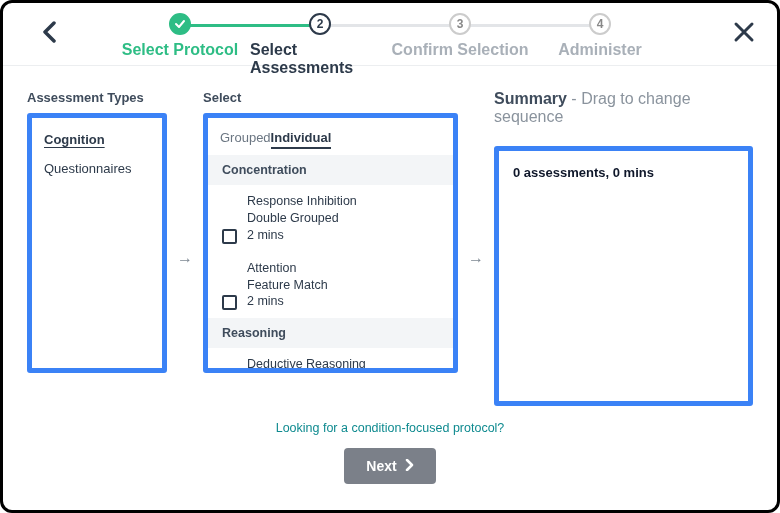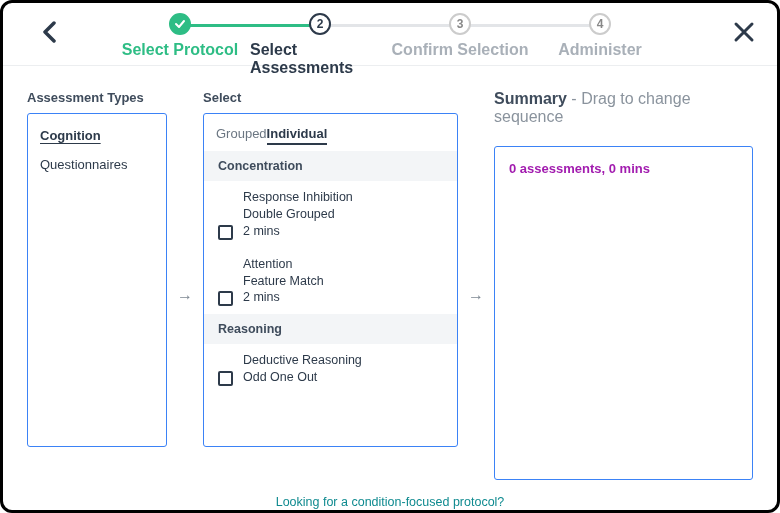--- a/index.html
+++ b/index.html
@@ -48,22 +48,22 @@
   .step-line {
     position: absolute; top: 11px; left: 50%; width: 140px; height: 3px;
     background: #e3e5e8; z-index: 1;
   }
   .step.completed .step-line { background: #2ebd85; }
   .divider { border: none; border-top: 1px solid #eceef0; margin-top: 4px; }
 
   .body { display: flex; padding: 24px 24px 0 24px; gap: 10px; align-items: flex-start; }
   .col-title { font-size: 13px; font-weight: 600; color: #3f4c5c; margin-bottom: 8px; }
   .panel {
-    border: 1px solid #3b82f6; border-radius: 3px;
-    height: 334px; overflow: hidden;
+    border: 5px solid #3b82f6; border-radius: 3px;
+    height: 260px; overflow: hidden;
   }
   .assessment-types { width: 140px; }
   .assessment-types .panel { padding: 14px 12px; }
   .type-item {
     font-size: 13px; margin-bottom: 14px; cursor: pointer; color: #2d3a4a;
   }
   .type-item.active { font-weight: 700; text-decoration: underline; text-underline-offset: 3px; }
 
   .select-col { width: 255px; }
   .select-col .panel { position: relative; display: flex; flex-direction: column; }
@@ -82,21 +82,21 @@
     width: 15px; height: 15px; border: 2px solid #2d3a4a; border-radius: 2px;
     flex-shrink: 0; margin-top: 1px; cursor: pointer;
   }
   .assess-text div { line-height: 1.35; }
 
   .summary-col { flex: 1; }
   .summary-title { font-size: 16px; color: #3f4c5c; margin-bottom: 20px; }
   .summary-title .strong { font-weight: 600; }
   .summary-title .light { font-weight: 400; color: #8a939d; }
   .summary-col .panel { padding: 14px; }
-  .summary-text { font-size: 13px; font-weight: 700; color: #a21caf; }
+  .summary-text { font-size: 13px; font-weight: 700; color: #0f172a; }
 
   .arrow-between {
     align-self: center; margin-top: 20px; color: #7e8893; font-size: 16px;
   }
 
   .scroll-area::-webkit-scrollbar { width: 7px; }
   .scroll-area::-webkit-scrollbar-thumb { background: #3f4c5c; border-radius: 4px; }
   .scroll-area::-webkit-scrollbar-track { background: #f3f5f7; }
 
   .footer { text-align: center; padding-top: 12px; }

